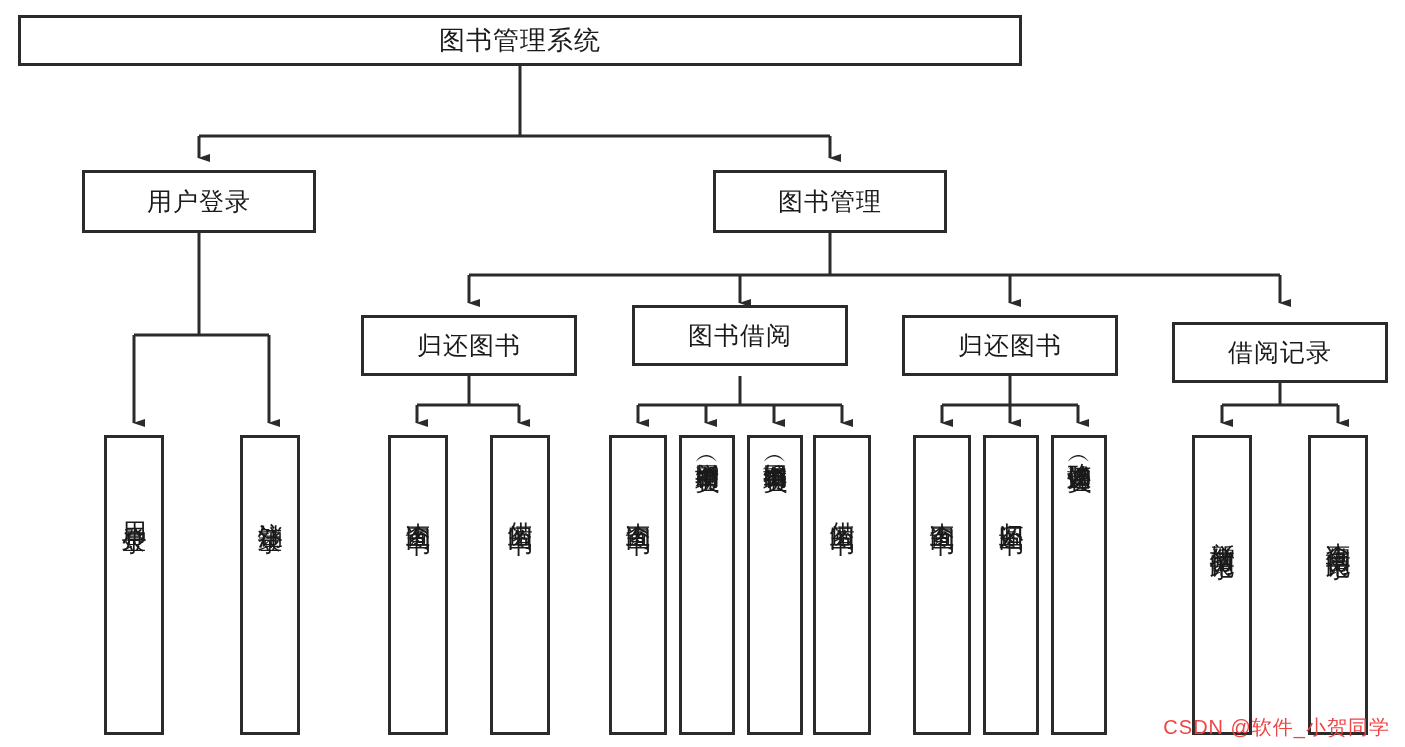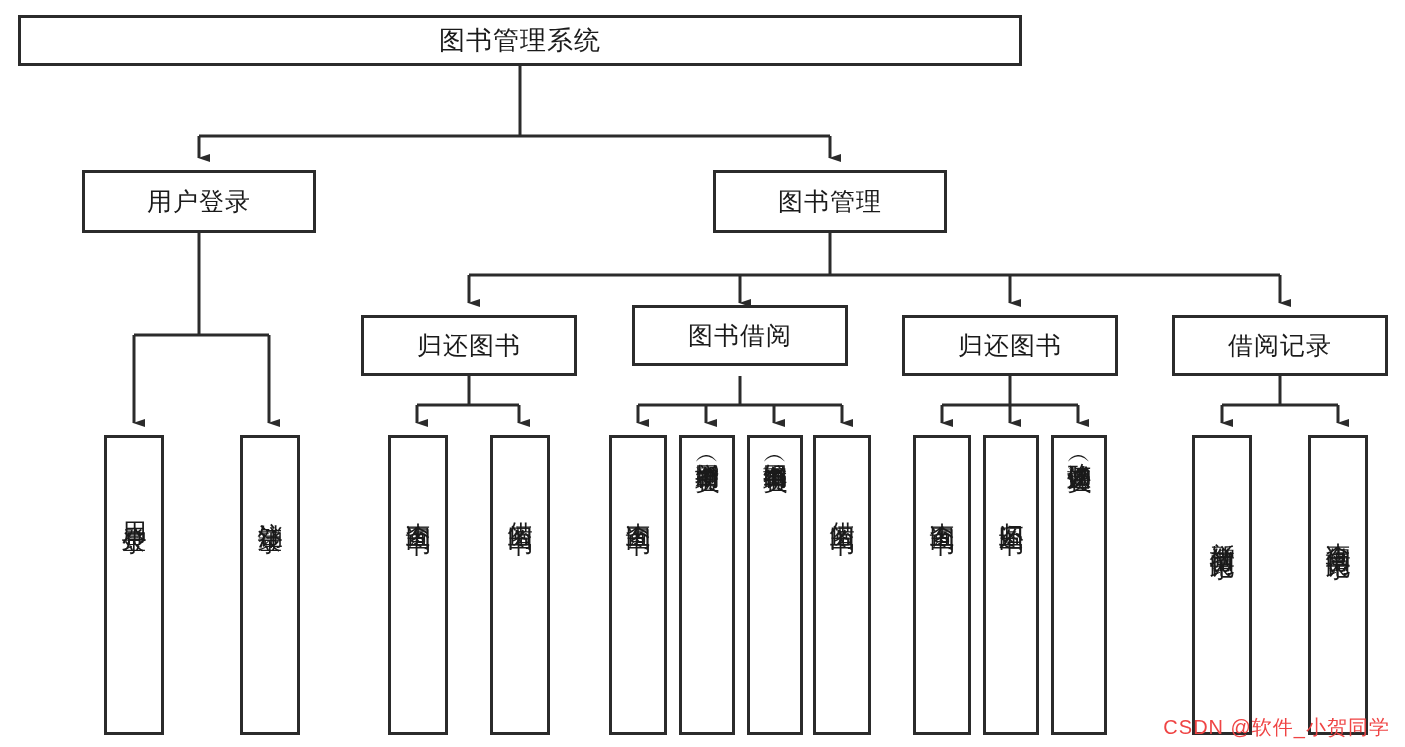--- a/index.html
+++ b/index.html
@@ -151,21 +151,21 @@
 
   <div class="node horiz" style="left:361px; top:315px; width:216px; height:61px;">
     <span class="label">归还图书</span>
   </div>
   <div class="node horiz" style="left:632px; top:305px; width:216px; height:61px;">
     <span class="label">图书借阅</span>
   </div>
   <div class="node horiz" style="left:902px; top:315px; width:216px; height:61px;">
     <span class="label">归还图书</span>
   </div>
-  <div class="node horiz" style="left:1172px; top:315px; width:216px; height:61px;">
+  <div class="node horiz" style="left:1172px; top:322px; width:216px; height:61px;">
     <span class="label">借阅记录</span>
   </div>
 
   <div class="node vert mid" style="left:104px; top:435px; width:60px; height:300px;">
     <span class="label">用户登录</span>
   </div>
   <div class="node vert mid" style="left:240px; top:435px; width:60px; height:300px;">
     <span class="label">注销登录</span>
   </div>
 

